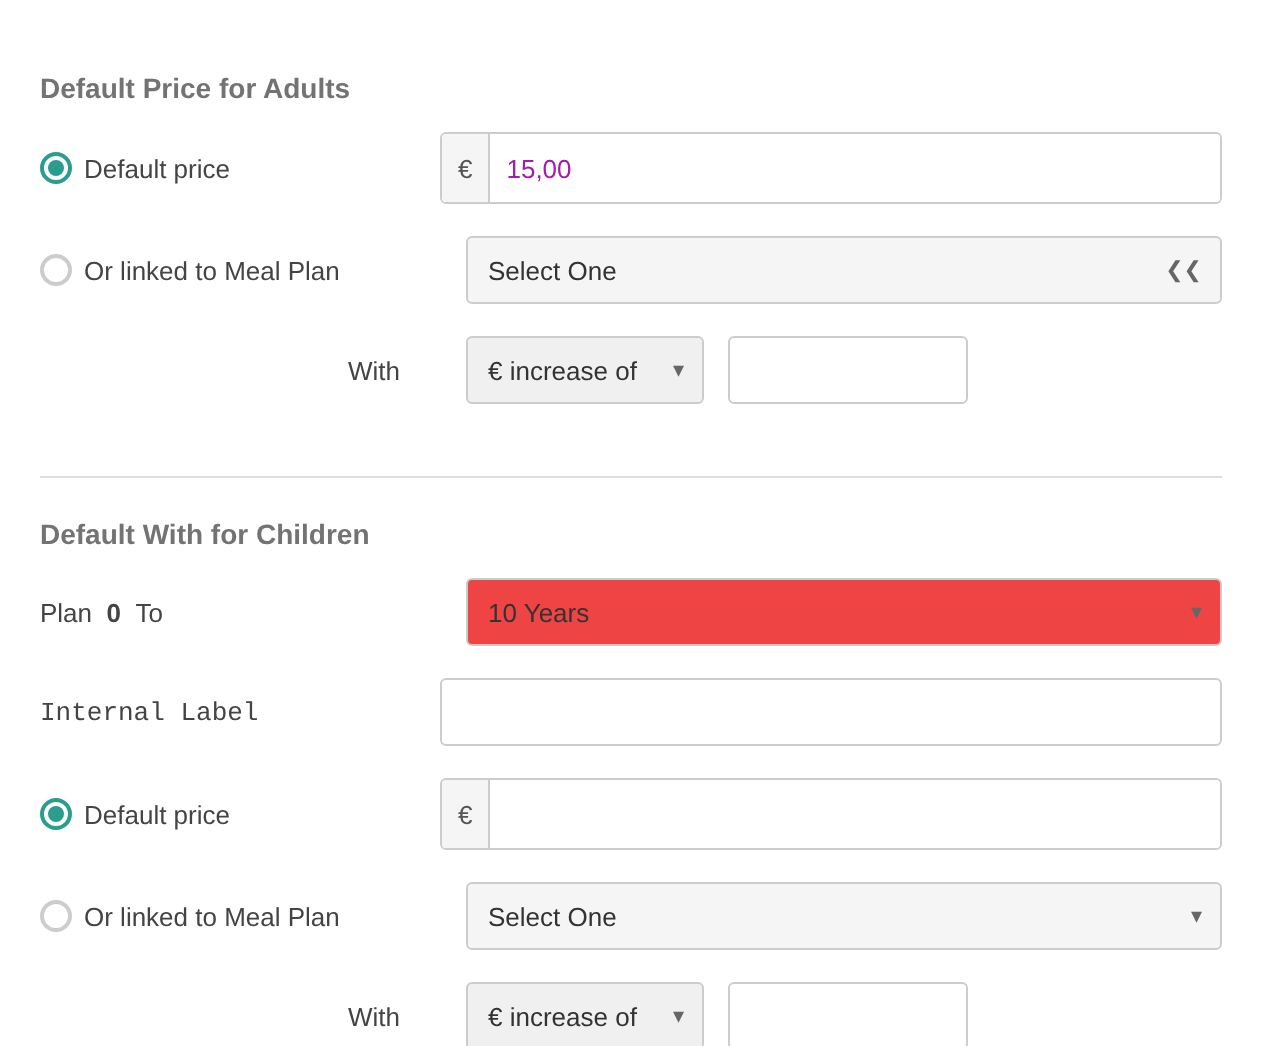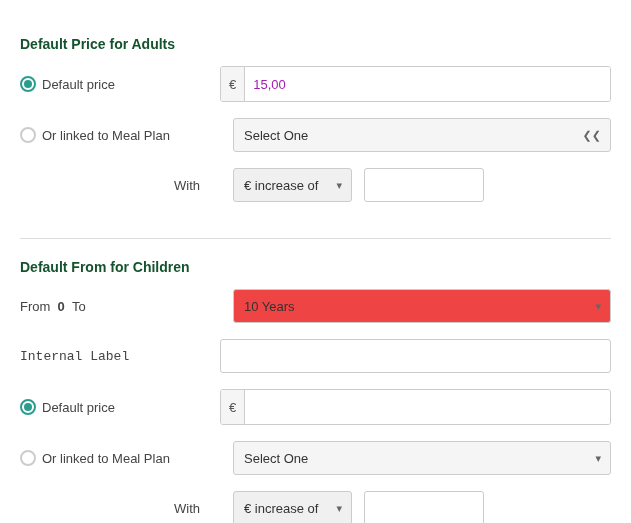--- a/index.html
+++ b/index.html
@@ -9,21 +9,21 @@
       color: #333;
       background: #fff;
       padding: 20px;
       width: 631px;
     }
 
     .section-title {
       font-weight: bold;
       font-size: 14px;
       margin-bottom: 14px;
-      color: #14532d;
+      color: #737373;
     }
 
     .section {
       padding: 16px 0;
     }
 
     .section-divider {
       border: none;
       border-top: 1px solid #ddd;
       margin: 4px 0;
@@ -231,26 +231,26 @@
         <span class="select-arrow">▾</span>
       </div>
       <input type="text" class="text-input" value="" style="margin-left: 8px; max-width: 120px;">
     </div>
   </div>
 </div>
 
 <hr class="section-divider">
 
 <div class="section">
-  <div class="section-title">Default From for Children</div>
+  <div class="section-title">Default With for Children</div>
 
   <div class="form-row">
     <div class="label-col">
       <span class="from-to-label">
-        <span>From</span>
+        <span>Plan</span>
         &nbsp;<strong>0</strong>
         &nbsp;<span>To</span>
       </span>
     </div>
     <div class="input-col">
       <div class="select-wrapper">
         <select class="select-box" style="background:#ef4444;">
           <option>10 Years</option>
         </select>
         <span class="select-arrow">▾</span>

